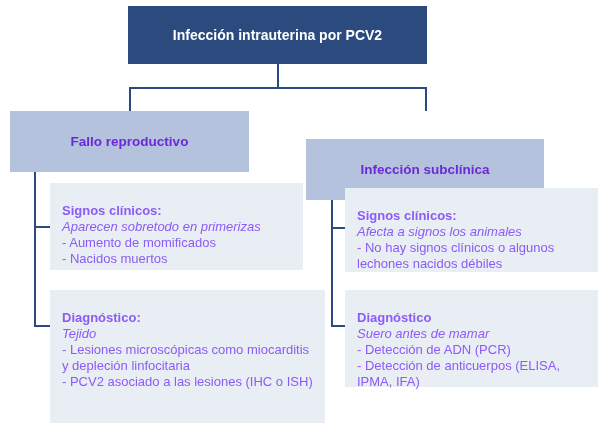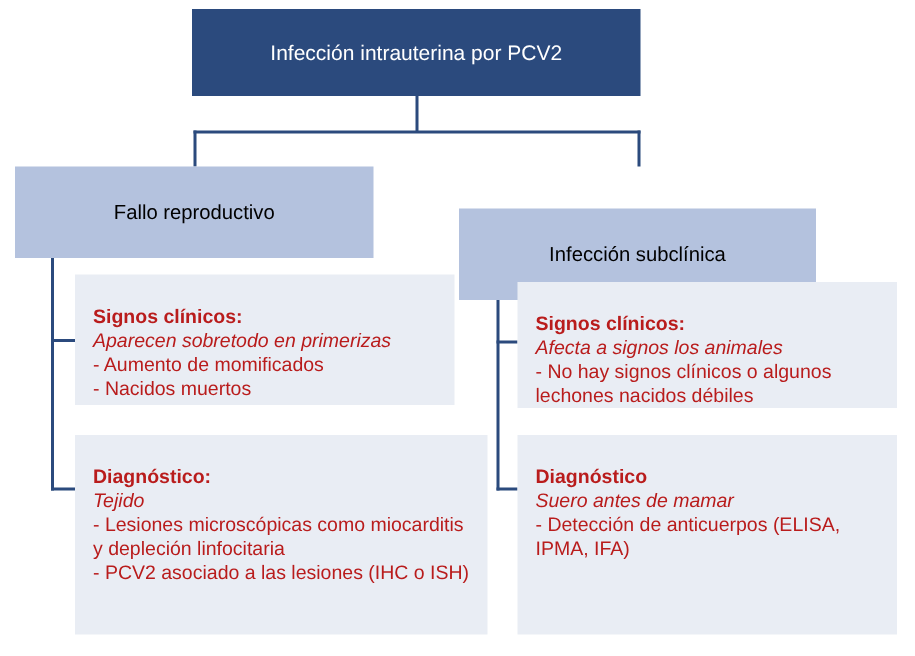--- a/index.html
+++ b/index.html
@@ -15,48 +15,49 @@
     background: #ffffff;
     overflow: hidden;
   }
   .node {
     position: absolute;
     display: flex;
     align-items: center;
     justify-content: center;
     text-align: center;
     box-sizing: border-box;
+    font-weight: bold;
   }
   .root-box {
     left: 128px; top: 6px; width: 299px; height: 58px;
     background: #2B4A7D;
     color: #ffffff;
     font-size: 14px;
   }
   .branch-box {
     background: #B4C2DE;
-    color: #000000;
+    color: #6d28d9;
     font-size: 13.5px;
   }
   .branch-left  { left: 10px;  top: 111px; width: 239px; height: 61px; }
   .branch-right { left: 306px; top: 111px; width: 238px; height: 61px; margin-top: 28px; }
   .sub-box {
     position: absolute;
     box-sizing: border-box;
     background: #E9EDF4;
-    color: #b91c1c;
+    color: #8b5cf6;
     font-size: 13px;
     line-height: 16px;
     padding: 20px 10px 0 12px;
     text-align: left;
   }
   .l-signs { left: 50px;  top: 183px; width: 253px; height: 87px; }
   .l-diag  { left: 50px;  top: 290px; width: 275px; height: 133px; }
   .r-signs { left: 345px; top: 188px; width: 253px; height: 84px; }
-  .r-diag  { left: 345px; top: 290px; width: 253px; height: 133px; }
+  .r-diag  { left: 345px; top: 290px; width: 253px; height: 97px; }
   .sub-title { font-weight: bold; }
   .sub-subtitle { font-style: italic; }
   .connector {
     position: absolute;
     background: #2B4A7D;
   }
   .c-root-stub   { left: 277px; top: 64px;  width: 2px;   height: 24px; }
   .c-main-h      { left: 129px; top: 87px;  width: 298px; height: 2px; }
   .c-left-drop   { left: 129px; top: 87px;  width: 2px;   height: 24px; }
   .c-right-drop  { left: 425px; top: 87px;  width: 2px;   height: 24px; }
@@ -110,16 +111,17 @@
 
   <div class="sub-box r-signs">
     <div class="sub-title">Signos clínicos:</div>
     <div class="sub-subtitle">Afecta a signos los animales</div>
     <div>- No hay signos clínicos o algunos lechones nacidos débiles</div>
   </div>
 
   <div class="sub-box r-diag">
     <div class="sub-title">Diagnóstico</div>
     <div class="sub-subtitle">Suero antes de mamar</div>
+    <div>- Detección de ADN (PCR)</div>
     <div>- Detección de anticuerpos (ELISA, IPMA, IFA)</div>
   </div>
 
 </div>
 
 </body></html>

